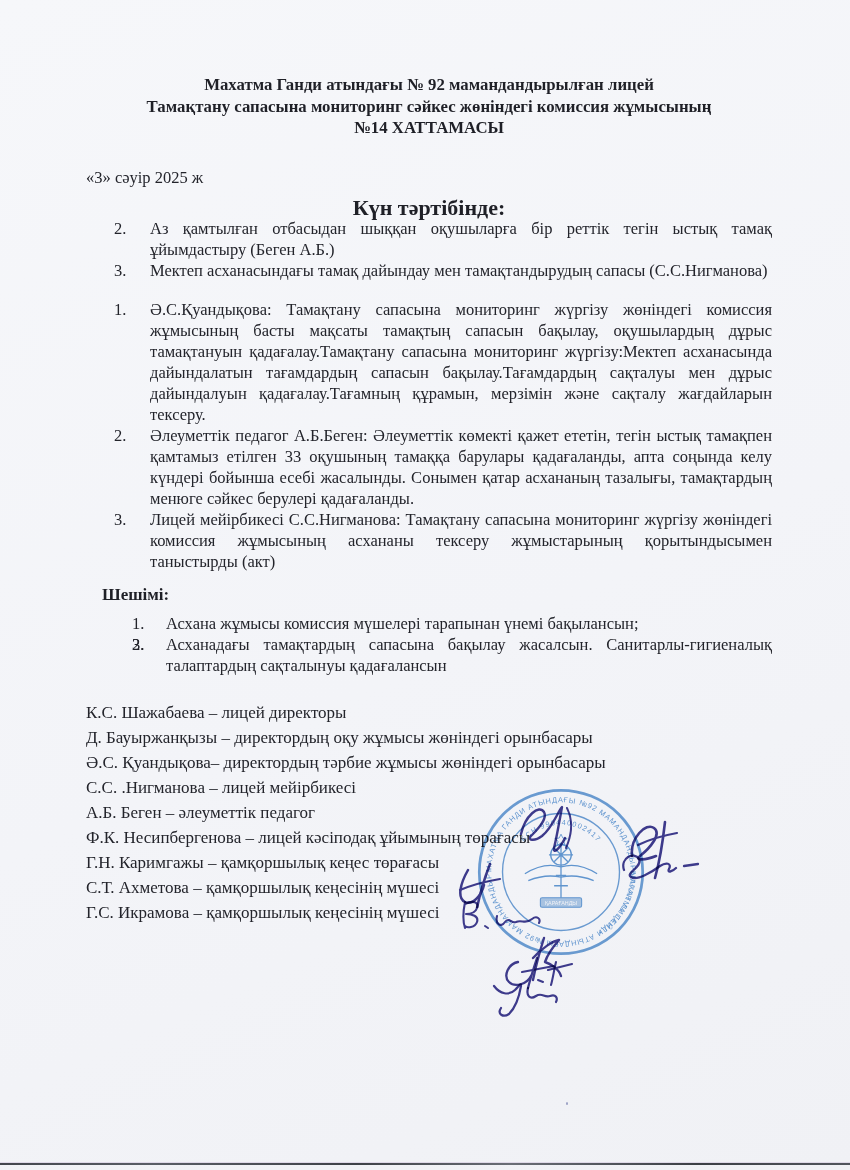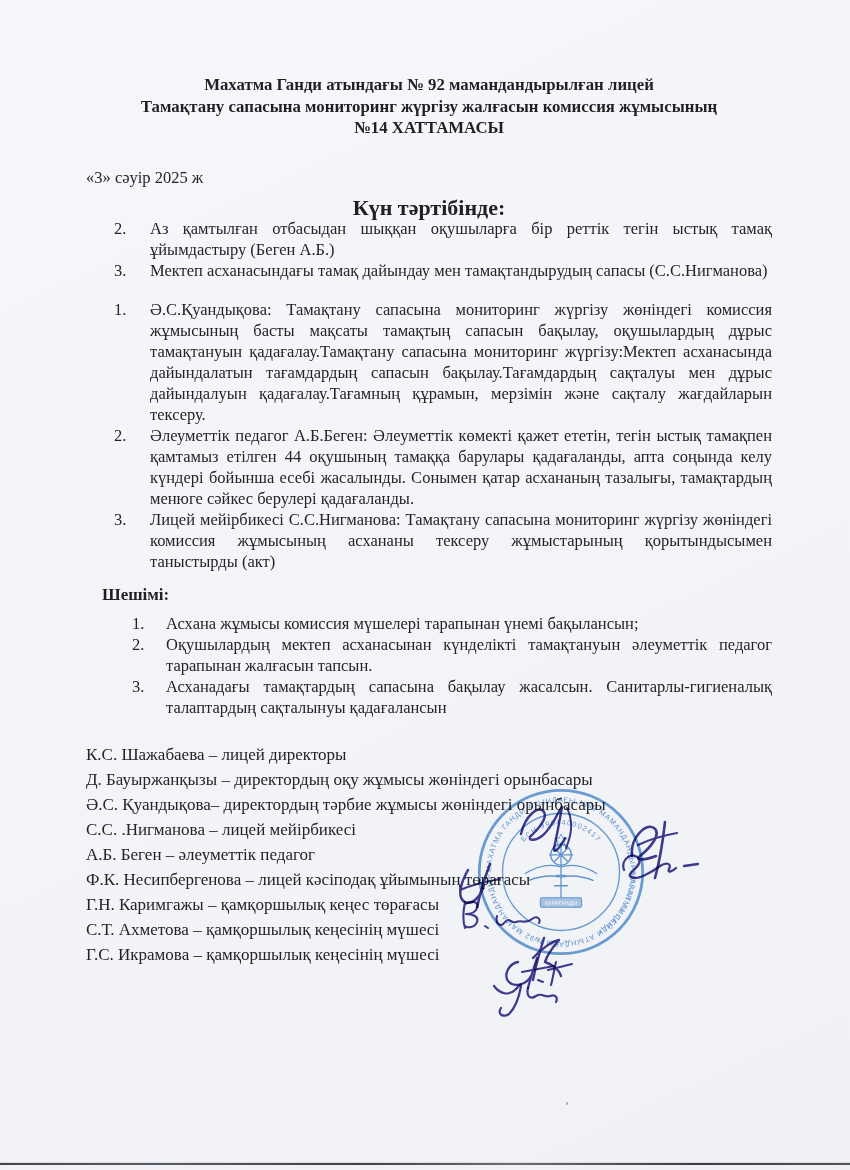--- a/index.html
+++ b/index.html
@@ -48,21 +48,21 @@
   .speck{position:absolute;border-radius:50%;}
 </style>
 </head>
 <body>
 
 <div class="page">
   <div class="content">
 
     <div class="title-block">
       <div>Махатма Ганди атындағы  № 92 мамандандырылған лицей</div>
-      <div>Тамақтану сапасына мониторинг жүргізу жалғасын комиссия жұмысының</div>
+      <div>Тамақтану сапасына мониторинг сәйкес жөніндегі комиссия жұмысының</div>
       <div>№14 ХАТТАМАСЫ</div>
     </div>
 
     <p class="date-line">«3» сәуір 2025 ж</p>
 
     <div class="center-heading">Күн тәртібінде:</div>
 
 
     <div class="hang-list">
       <div class="hang-item">
@@ -75,38 +75,37 @@
       </div>
     </div>
 
     <div class="hang-list" style="margin-top:18px;">
       <div class="hang-item">
         <span class="num">1.</span>
         <span>Ә.С.Қуандықова: Тамақтану сапасына мониторинг жүргізу жөніндегі комиссия жұмысының басты мақсаты тамақтың сапасын бақылау, оқушылардың дұрыс тамақтануын қадағалау.Тамақтану сапасына мониторинг жүргізу:Мектеп асханасында дайындалатын тағамдардың сапасын бақылау.Тағамдардың сақталуы мен дұрыс дайындалуын қадағалау.Тағамның құрамын, мерзімін және сақталу жағдайларын тексеру.</span>
       </div>
       <div class="hang-item">
         <span class="num">2.</span>
-        <span>Әлеуметтік педагог А.Б.Беген:  Әлеуметтік көмекті қажет ететін, тегін ыстық тамақпен қамтамыз етілген 44 оқушының тамаққа барулары қадағаланды, апта соңында келу күндері бойынша есебі жасалынды. Сонымен қатар асхананың тазалығы, тамақтардың менюге сәйкес берулері қадағаланды.</span>
+        <span>Әлеуметтік педагог А.Б.Беген:  Әлеуметтік көмекті қажет ететін, тегін ыстық тамақпен қамтамыз етілген 33 оқушының тамаққа барулары қадағаланды, апта соңында келу күндері бойынша есебі жасалынды. Сонымен қатар асхананың тазалығы, тамақтардың менюге сәйкес берулері қадағаланды.</span>
       </div>
       <div class="hang-item">
         <span class="num">3.</span>
         <span>Лицей мейірбикесі С.С.Нигманова: Тамақтану сапасына мониторинг жүргізу жөніндегі комиссия жұмысының асхананы тексеру жұмыстарының қорытындысымен таныстырды (акт)</span>
       </div>
     </div>
 
     <div class="side-heading">Шешімі:</div>
 
     <div class="hang-list decisions list-gap">
       <div class="hang-item">
         <span class="num">1.</span>
         <span>Асхана жұмысы комиссия мүшелері тарапынан үнемі бақылансын;</span>
       </div>
       <div class="hang-item">
         <span class="num">2.</span>
-        <span>Оқушылардың мектеп асханасынан күнделікті тамақтануын әлеуметтік педагог тарапынан жалғасын тапсын.</span>
       </div>
       <div class="hang-item">
         <span class="num">3.</span>
         <span>Асханадағы тамақтардың сапасына бақылау жасалсын. Санитарлы-гигиеналық талаптардың сақталынуы қадағалансын</span>
       </div>
     </div>
 
     <div class="sig-block">
       <div class="sig-line">К.С. Шажабаева – лицей директоры</div>
       <div class="sig-line">Д. Бауыржанқызы  – директордың оқу жұмысы жөніндегі орынбасары</div>

